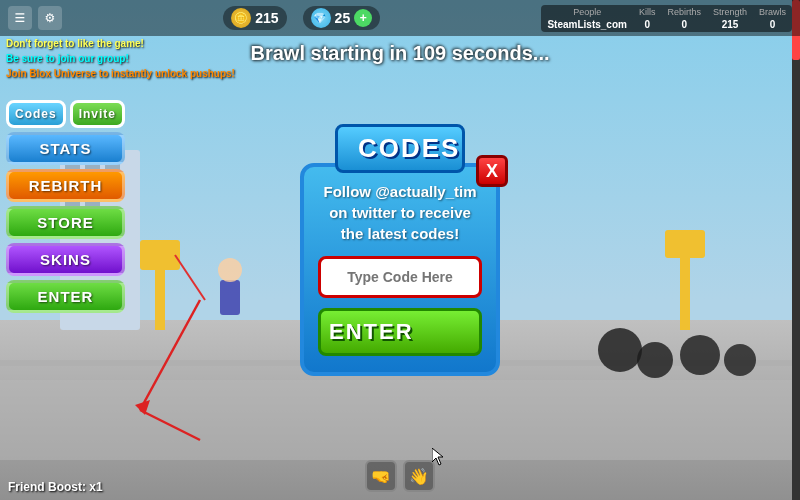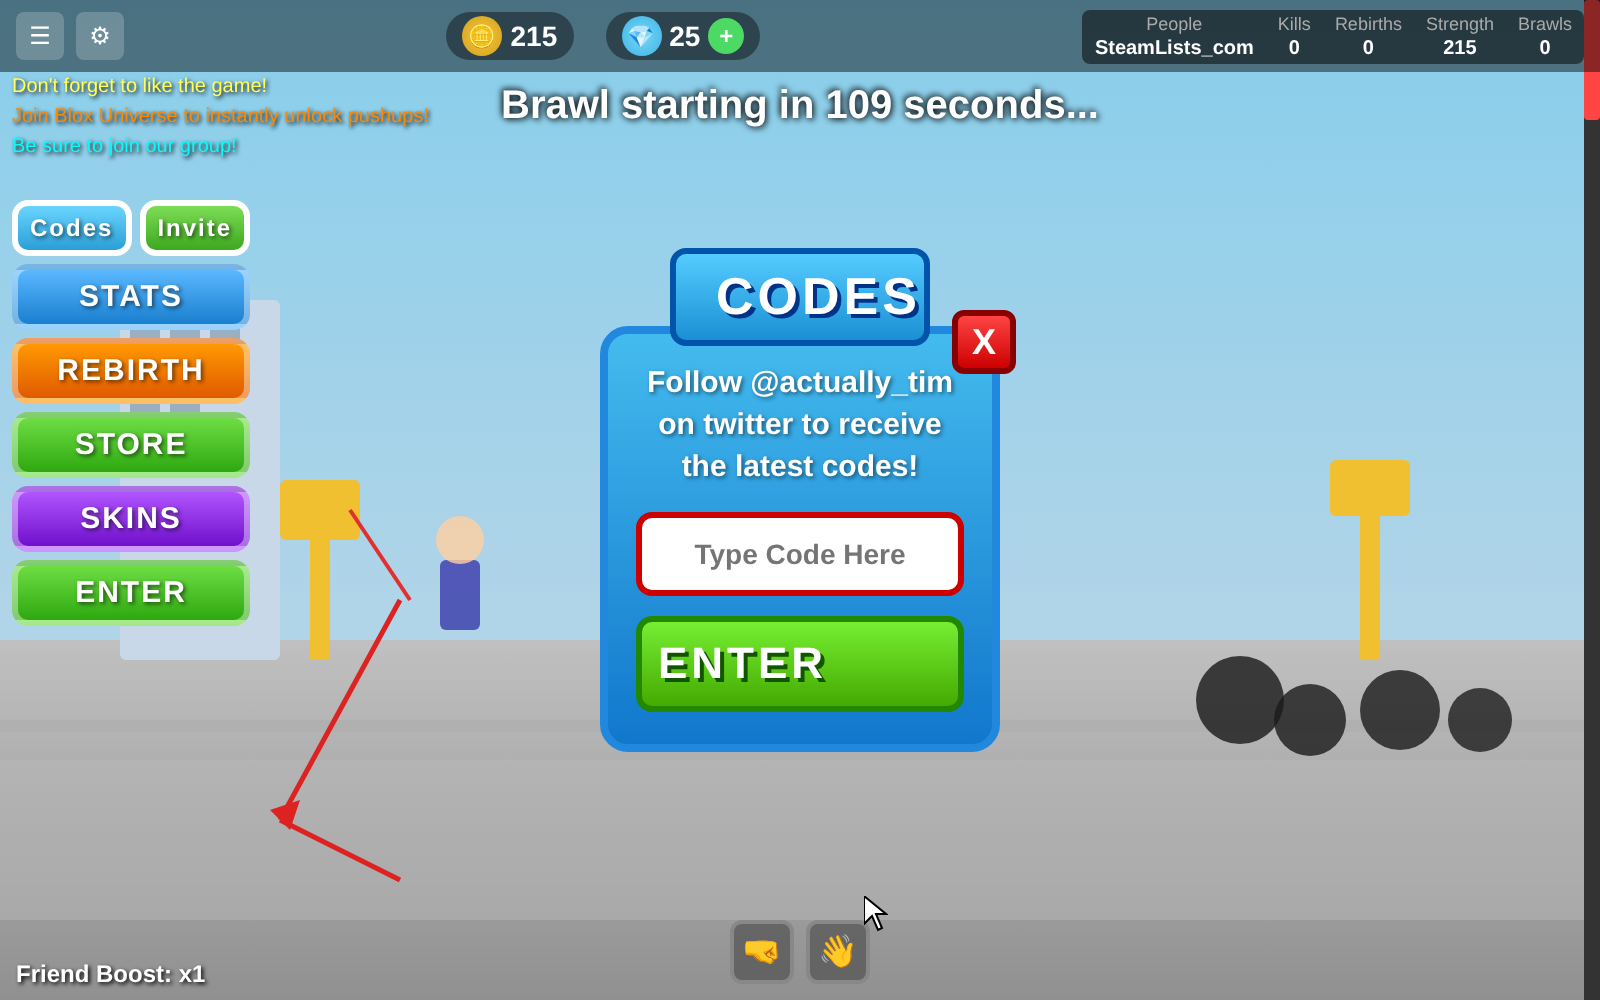--- a/index.html
+++ b/index.html
@@ -160,21 +160,21 @@
       top: 36px;
       left: 6px;
       z-index: 10;
       font-size: 10px;
       line-height: 1.5;
     }
 
     .notice-line {
       color: #ffff55;
       text-shadow: 1px 1px 2px #000;
-      font-weight: normal;
+      font-weight: bold;
     }
     .notice-line.orange { color: #ff8800; }
     .notice-line.cyan { color: #00ffff; }
 
     
     .left-menu {
       position: absolute;
       top: 100px;
       left: 6px;
       z-index: 10;
@@ -473,22 +473,22 @@
       <span class="lb-header">Brawls</span>
       <span class="lb-value">0</span>
     </div>
   </div>
 </div>
 
 <div class="timer-text">Brawl starting in 109 seconds...</div>
 
 <div class="left-notice">
   <div class="notice-line">Don't forget to like the game!</div>
+  <div class="notice-line cyan">Be sure to join our group!</div>
   <div class="notice-line orange">Join Blox Universe to instantly unlock pushups!</div>
-  <div class="notice-line cyan">Be sure to join our group!</div>
 </div>
 
 <div class="left-menu">
   <div class="menu-row">
     <div class="menu-btn btn-codes">Codes</div>
     <div class="menu-btn btn-invite">Invite</div>
   </div>
   <div class="menu-btn btn-stats">STATS</div>
   <div class="menu-btn btn-rebirth">REBIRTH</div>
   <div class="menu-btn btn-store">STORE</div>

